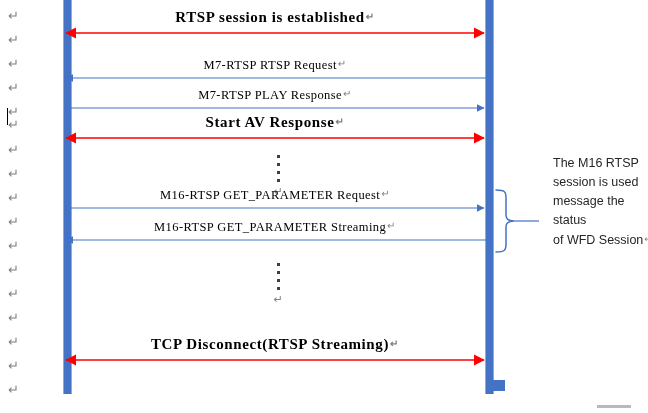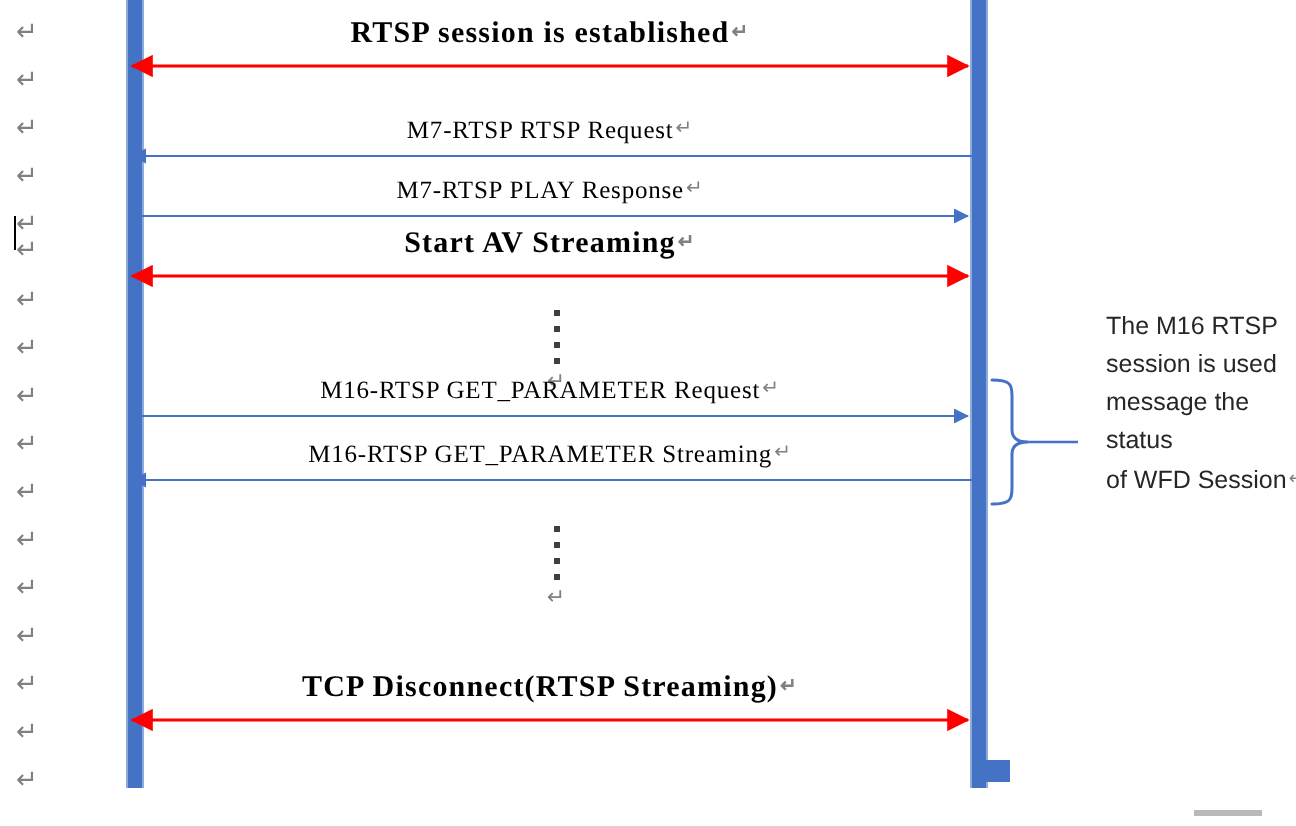--- a/index.html
+++ b/index.html
@@ -238,21 +238,21 @@
   </div>
 
   <div class="msg" style="top:108px">
     <div class="label plain"><span>M7-RTSP PLAY Response</span><span class="pmark">↵</span></div>
     <svg class="arrow-svg" viewBox="0 0 422 16">
       <line x1="0" y1="8" x2="420" y2="8" stroke="#4472C4" stroke-width="1.1" marker-end="url(#rh-blue)"></line>
     </svg>
   </div>
 
   <div class="msg" style="top:138px">
-    <div class="label bold"><span>Start AV Streaming</span><span class="pmark">↵</span></div>
+    <div class="label bold"><span>Start AV Response</span><span class="pmark">↵</span></div>
     <svg class="arrow-svg" viewBox="0 0 422 16">
       <line x1="2" y1="8" x2="420" y2="8" stroke="#FF0000" stroke-width="1.6" marker-start="url(#lh-red)" marker-end="url(#rh-red)"></line>
     </svg>
   </div>
 
   <div class="ellipsis" style="left:268px; top:150px">
     <i></i>
     <i></i>
     <i></i>
     <i></i>

